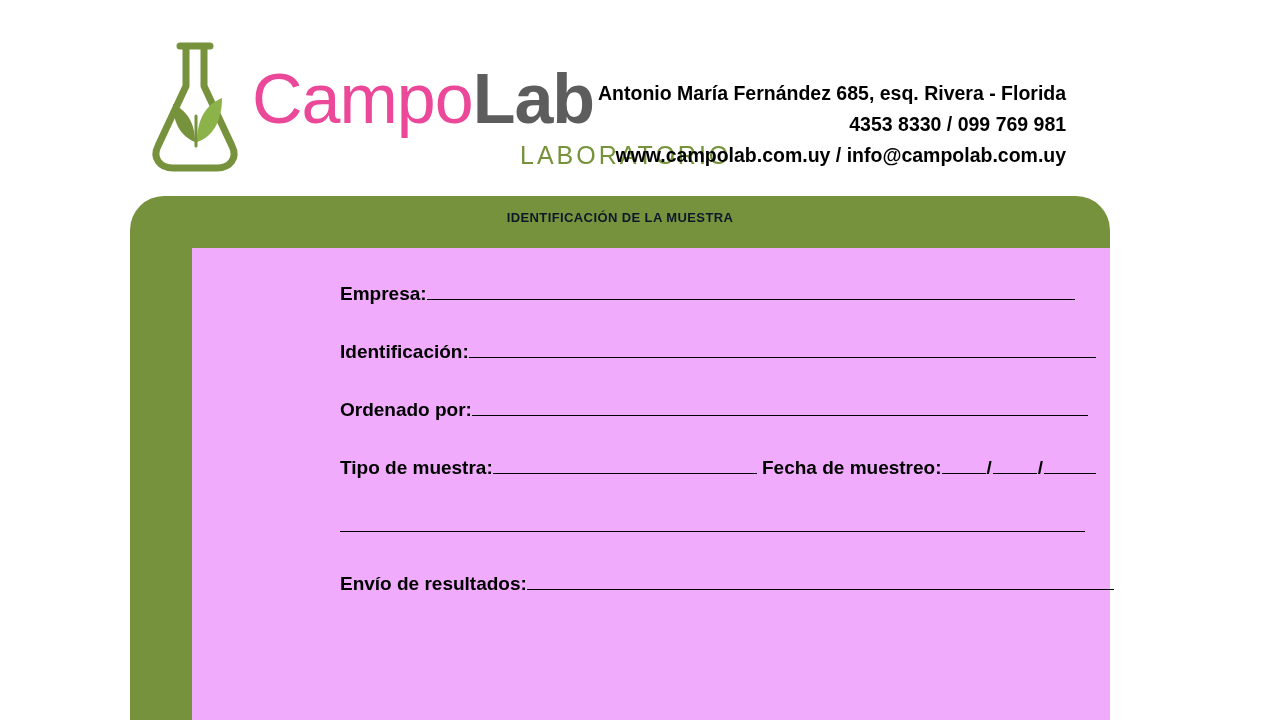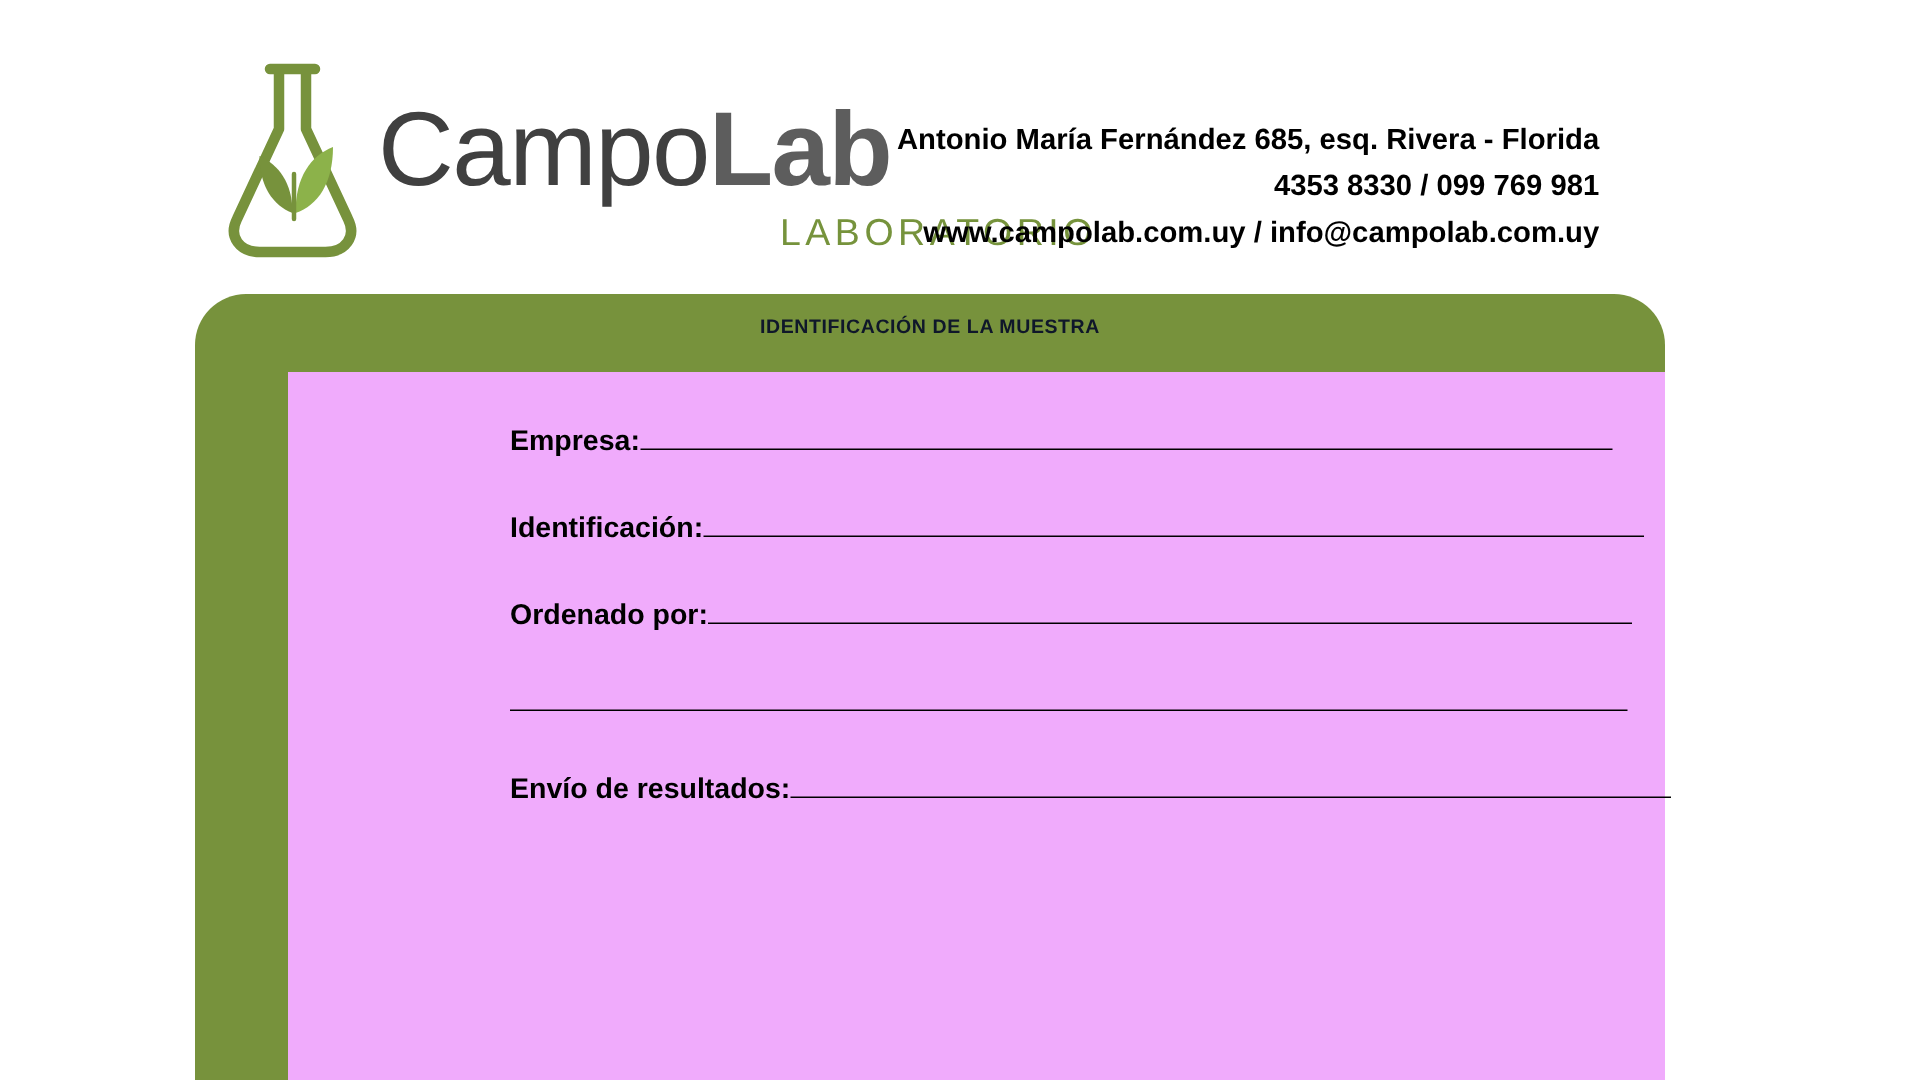--- a/index.html
+++ b/index.html
@@ -42,21 +42,21 @@
   .logo-text {
     position: absolute;
     left: 112px;
     top: 22px;
     font-size: 70px;
     line-height: 78px;
     letter-spacing: -1px;
     white-space: nowrap;
   }
   .logo-campo {
-    color: #404040;
+    color: #ec4899;
     font-weight: normal;
   }
   .logo-lab {
     color: #5d5d5d;
     font-weight: bold;
   }
   .logo-sub {
     position: absolute;
     left: 380px;
     top: 103px;
@@ -181,20 +181,23 @@
       </div>
 
       <div class="row">
         <span class="lbl">Identificación:</span><span class="fill f-ide"></span>
       </div>
 
       <div class="row">
         <span class="lbl">Ordenado por:</span><span class="fill f-ord"></span>
       </div>
 
+      <div class="row">
+        <span class="lbl">Tipo de muestra:</span><span class="fill f-tipo"></span> <span class="lbl">Fecha de muestreo:</span><span class="fill f-d1"></span><span class="slash">/</span><span class="fill f-d2"></span><span class="slash">/</span><span class="fill f-d3"></span>
+      </div>
 
 
       <div class="row-cont">
         <span class="fill f-line"></span>
       </div>
 
       <div class="row">
         <span class="lbl">Envío de resultados:</span><span class="fill f-env"></span>
       </div>
 

